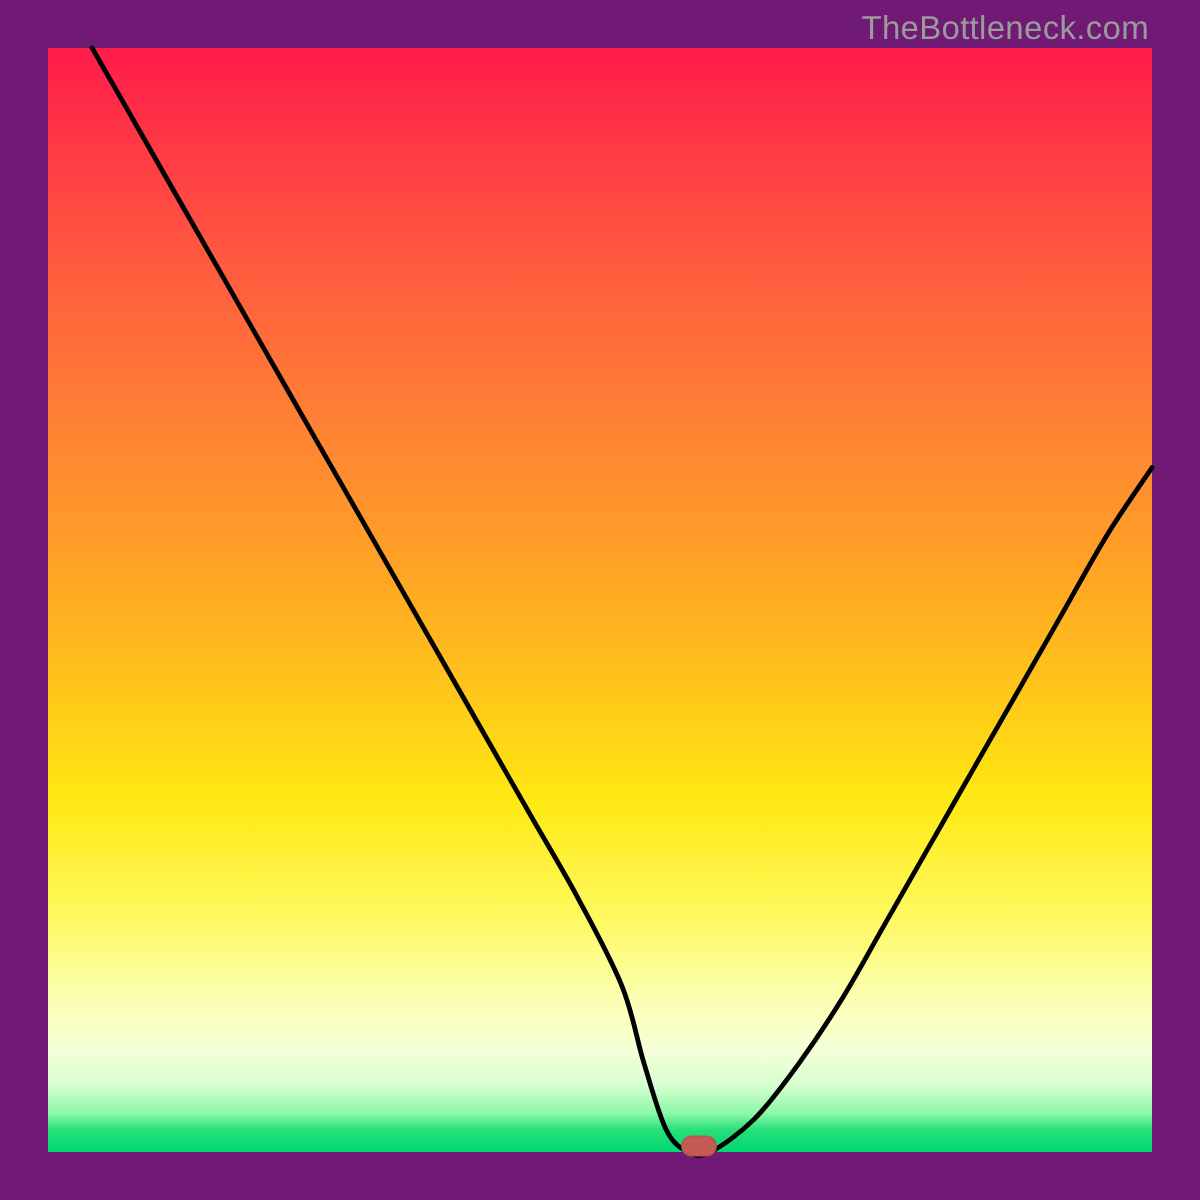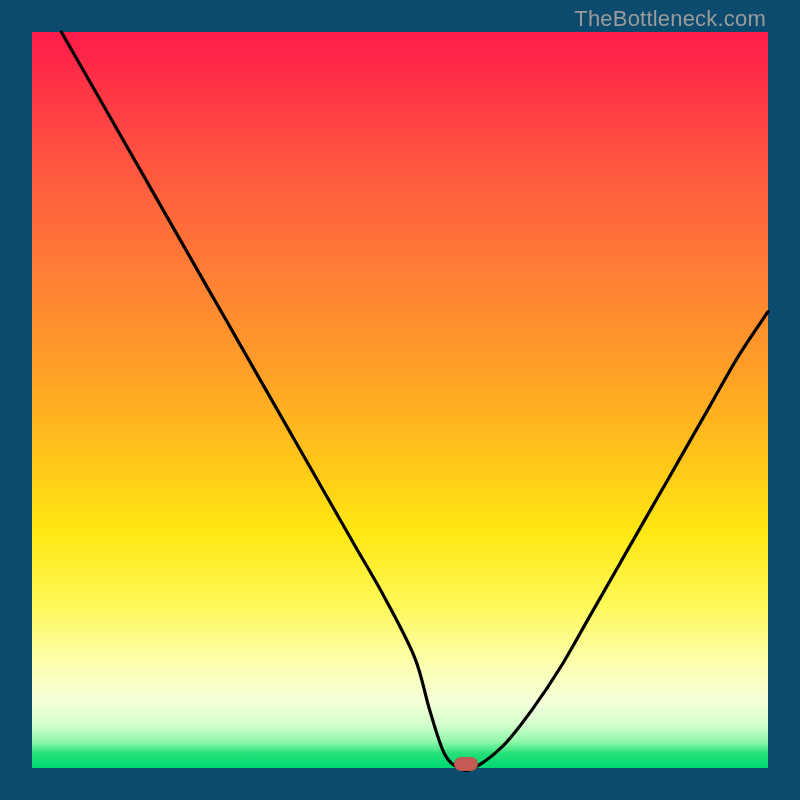--- a/index.html
+++ b/index.html
@@ -10,21 +10,21 @@
     background: #000;
     overflow: hidden;
     font-family: Arial, Helvetica, sans-serif;
   }
   .frame {
     position: absolute;
     top: 0;
     left: 0;
     width: 800px;
     height: 800px;
-    background: #0c4a6e;
+    background: #701a75;
   }
   .plot-area {
     position: absolute;
     top: 32px;
     left: 32px;
     width: 736px;
     height: 736px;
     
     background: linear-gradient(
       to bottom,

